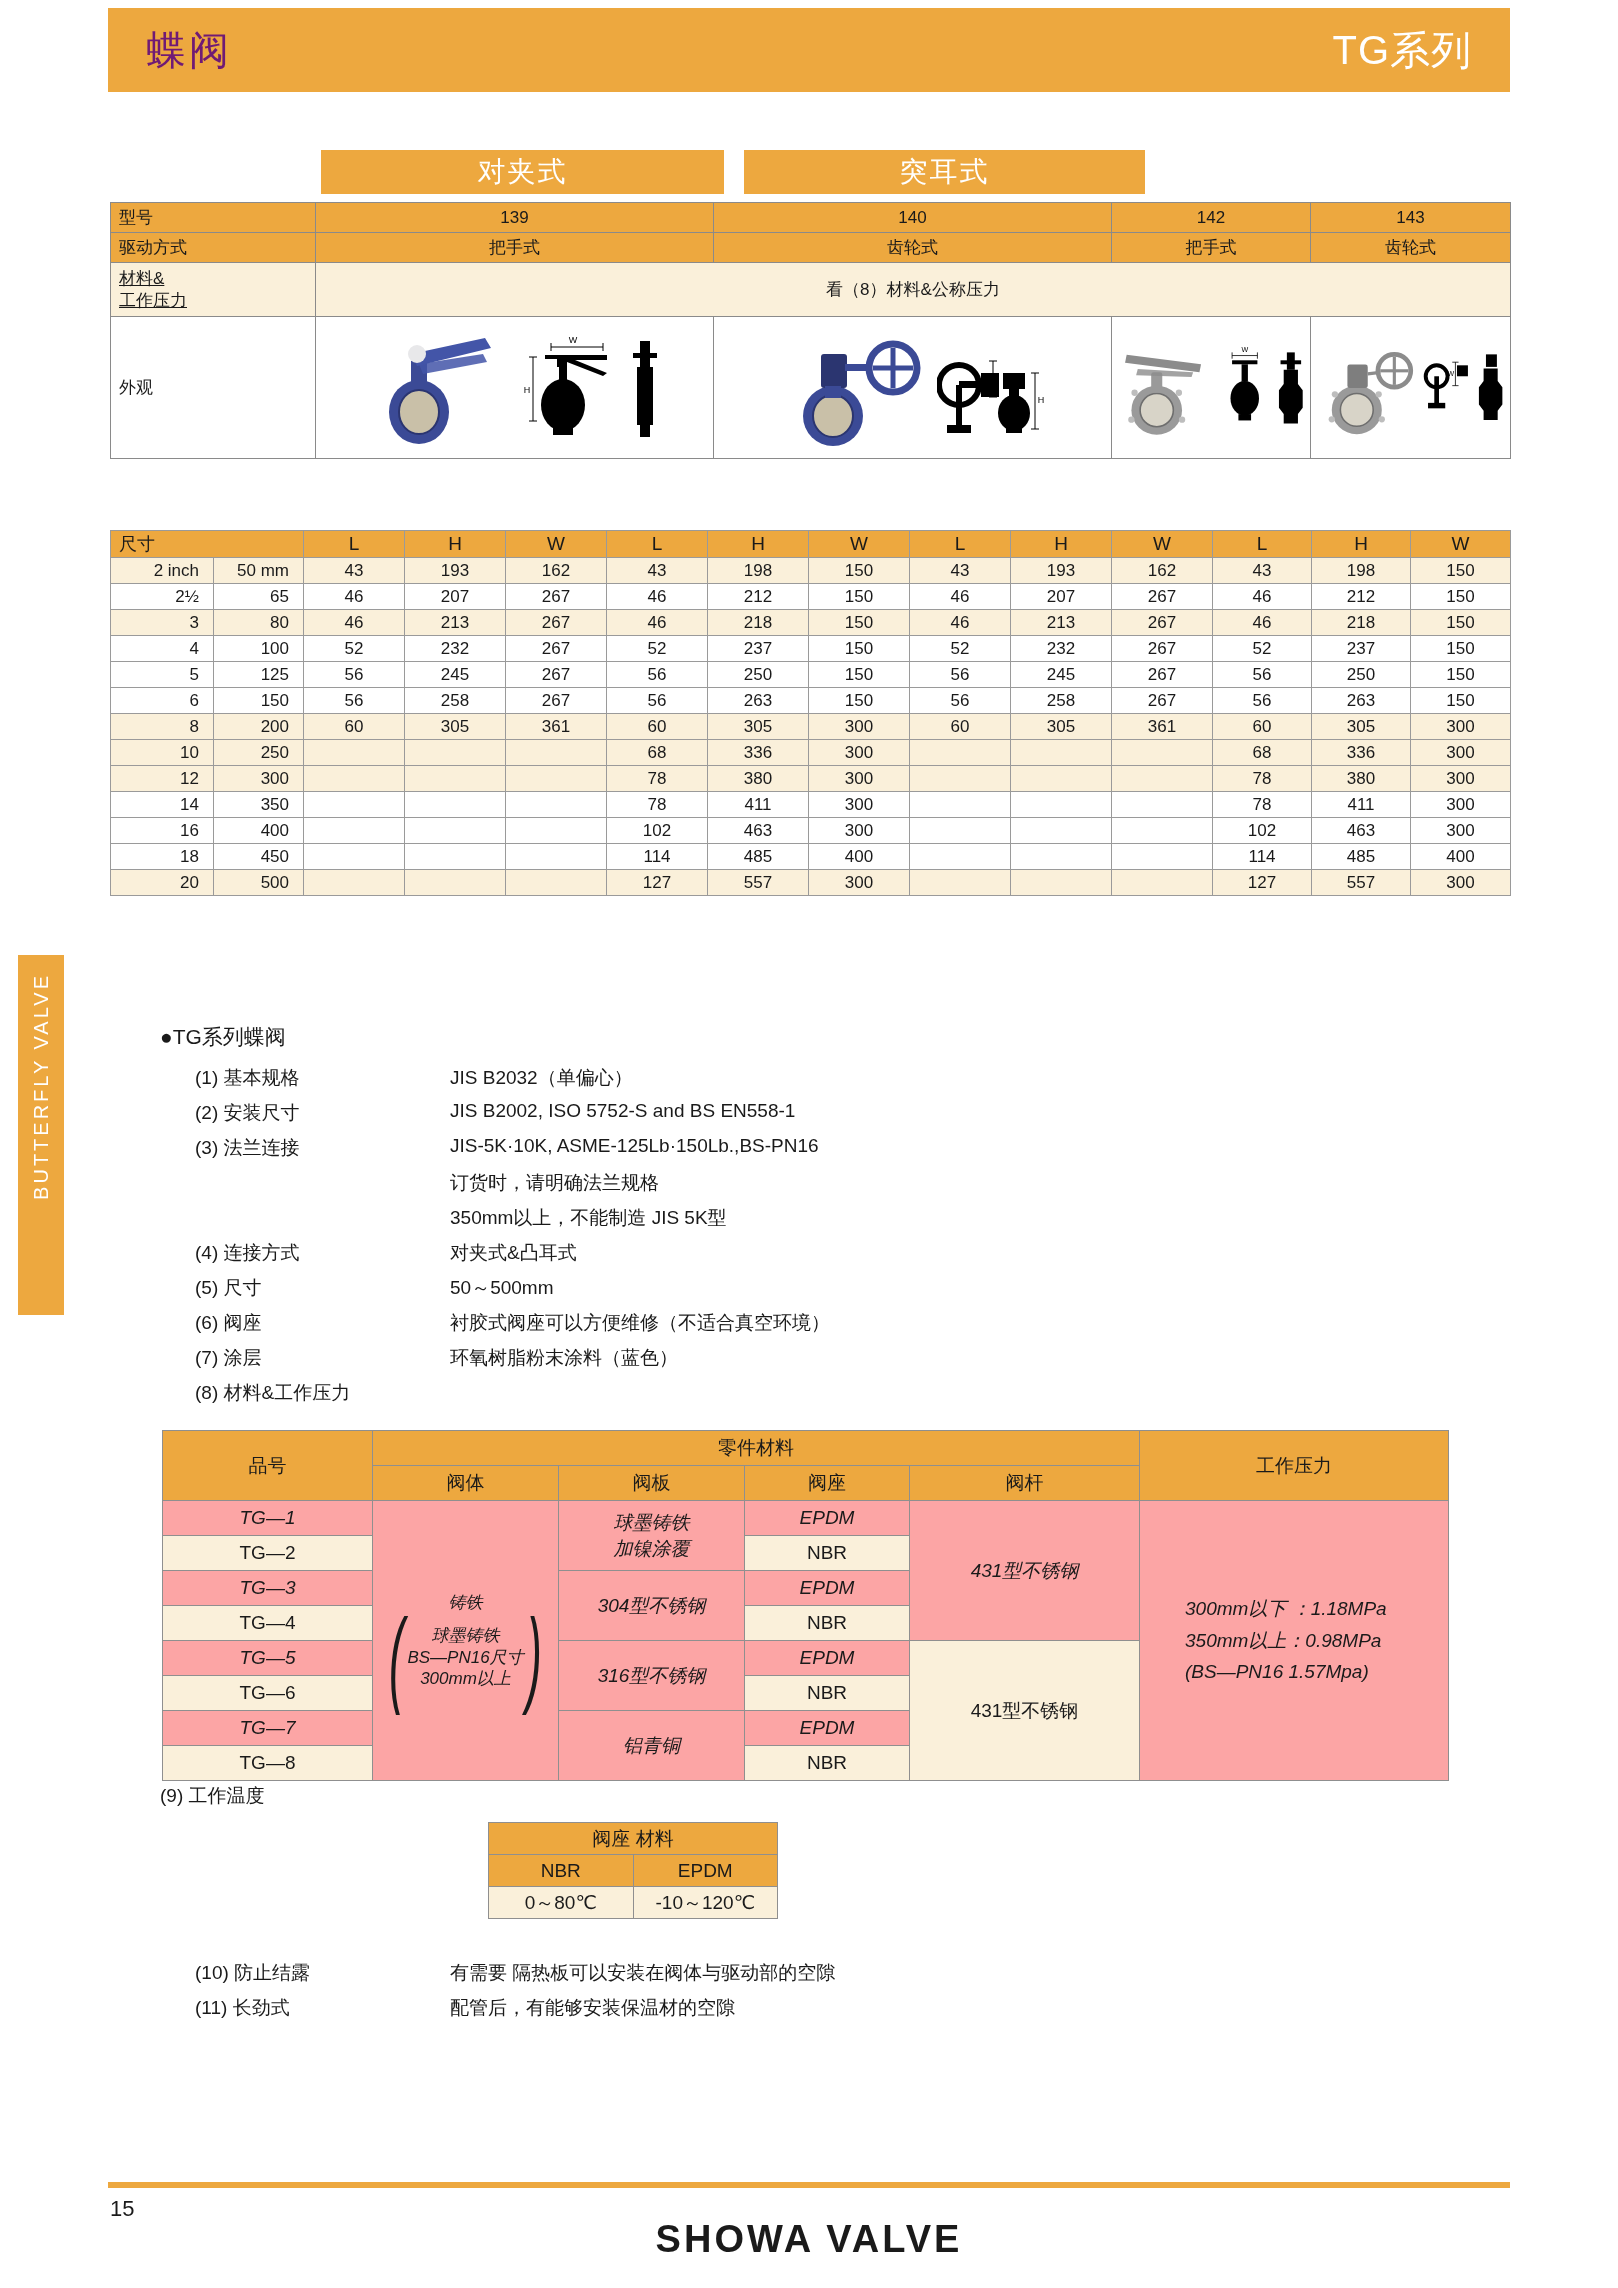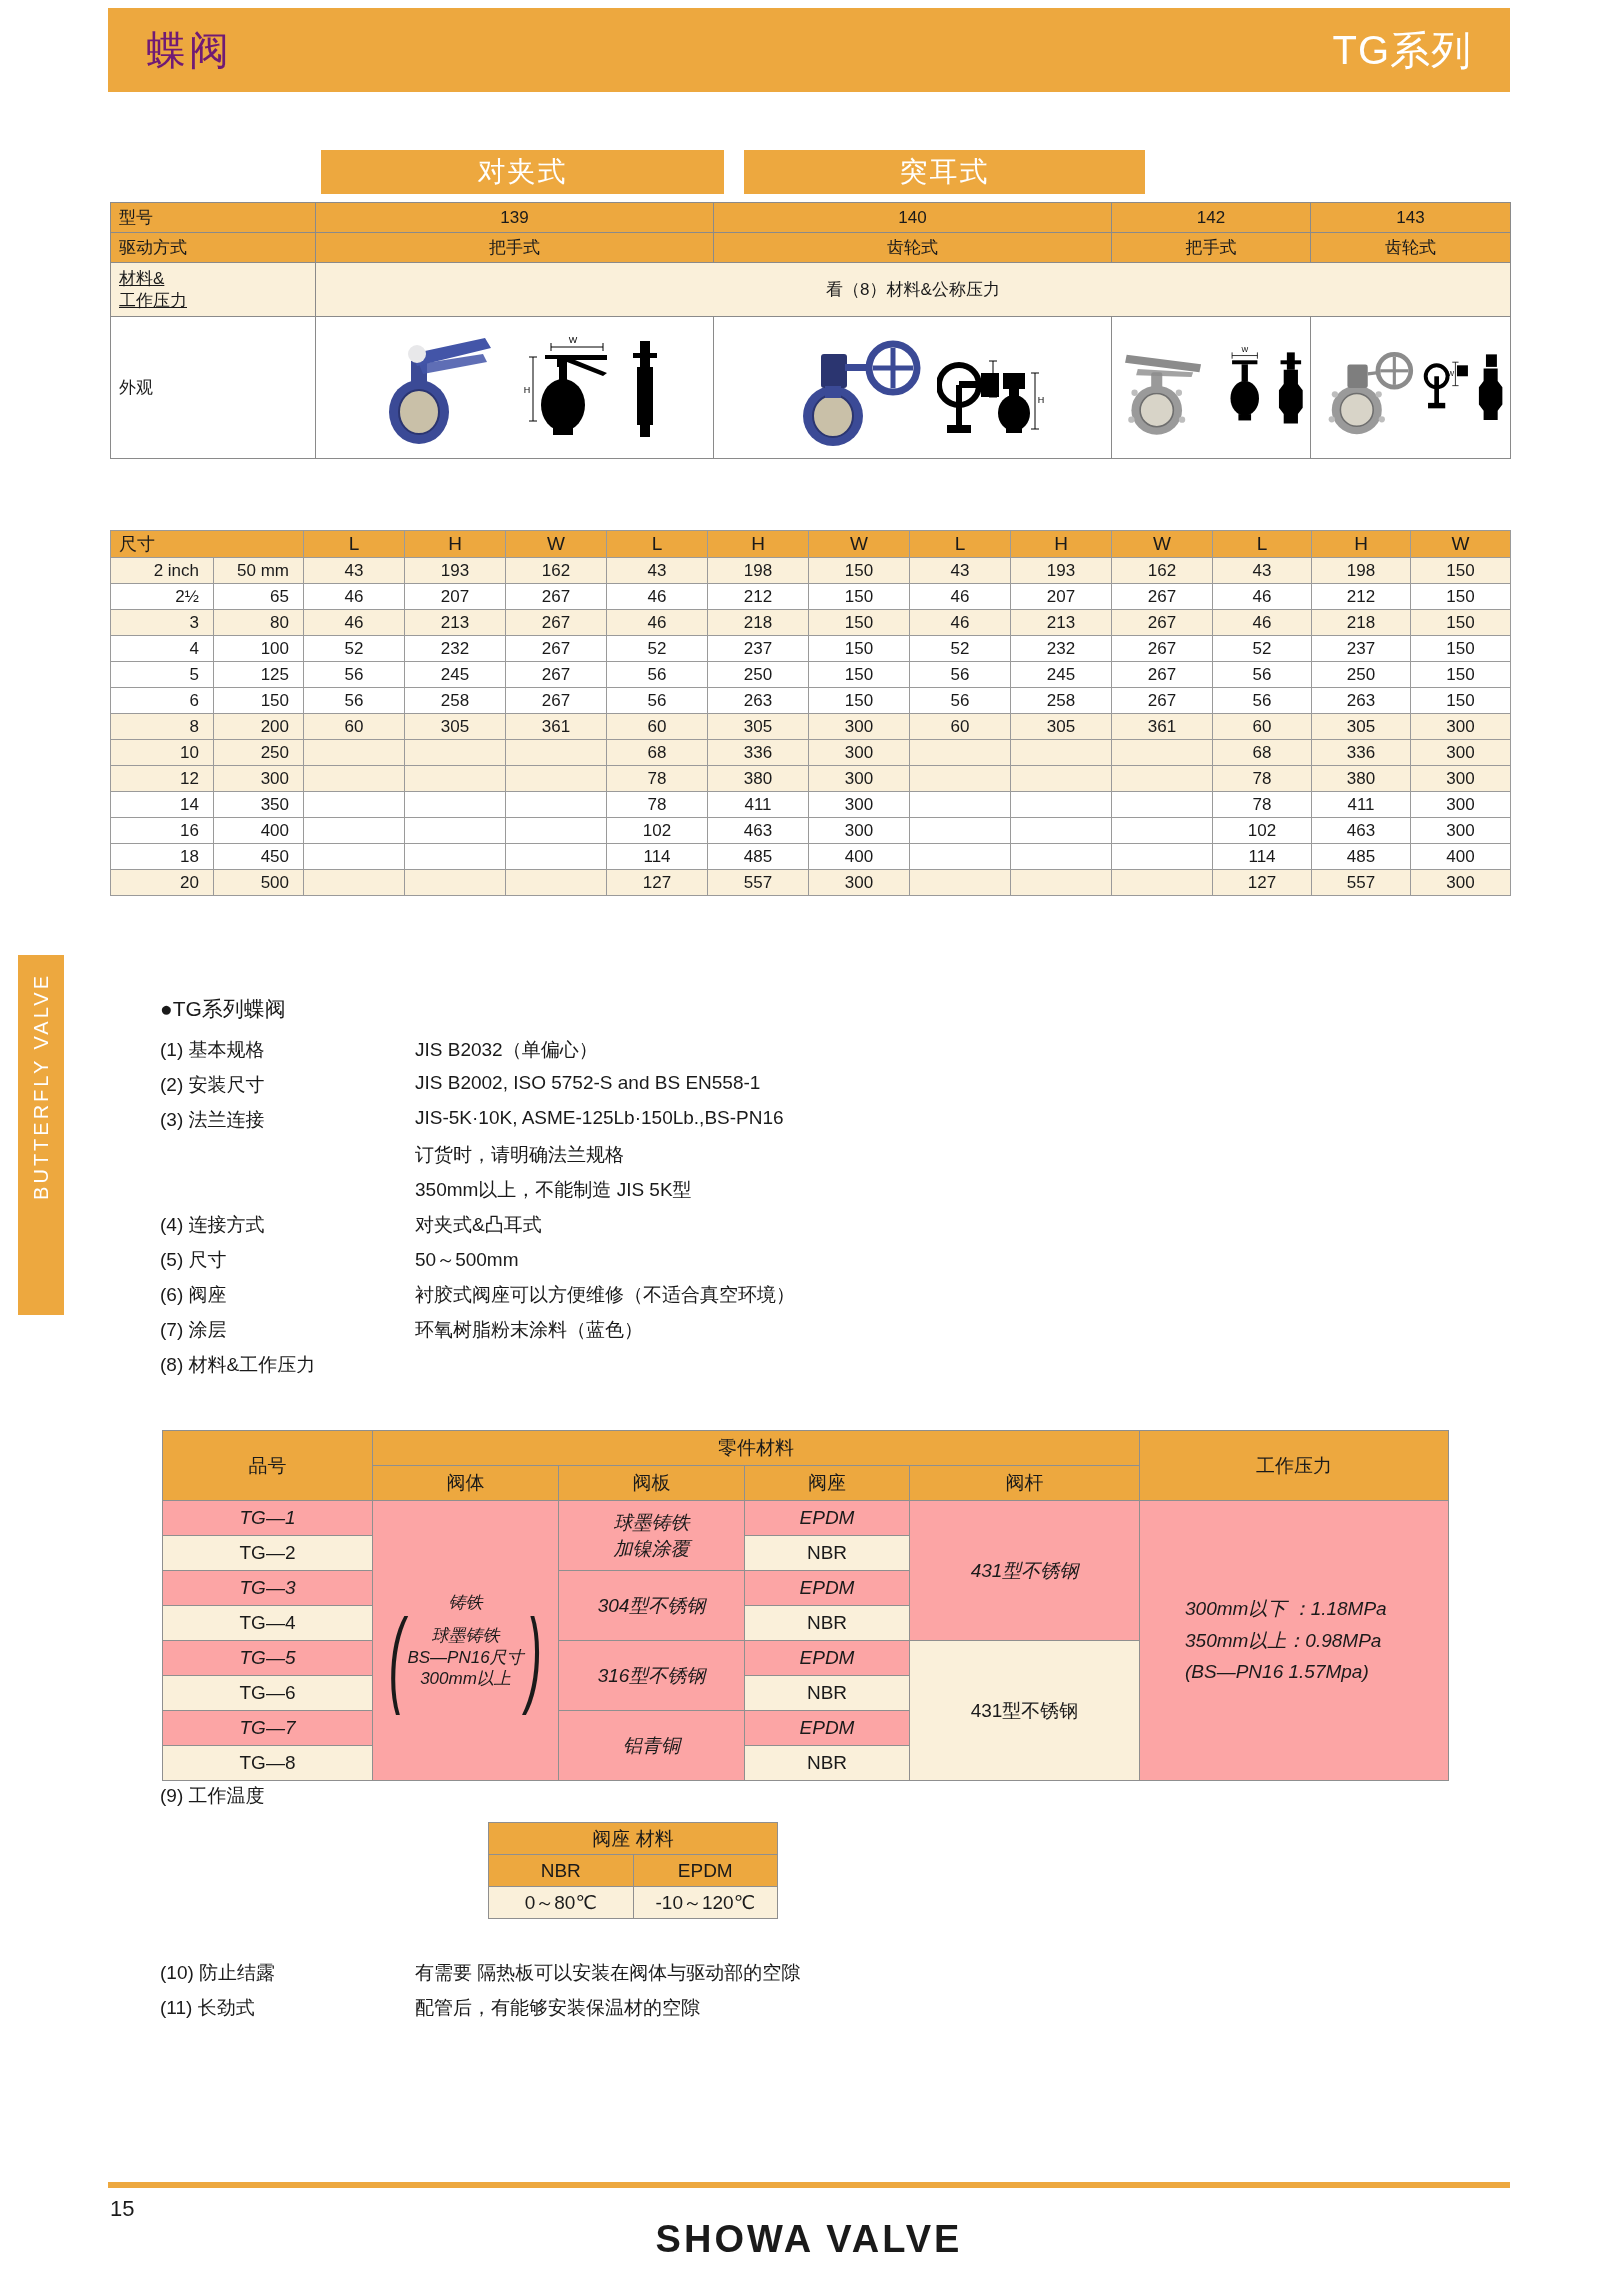--- a/index.html
+++ b/index.html
@@ -84,22 +84,22 @@
     display:block;
     writing-mode:vertical-rl;
     transform: rotate(180deg);
     font-size:20px; letter-spacing:3px;
     margin: 18px 0 0 12px;
     white-space:nowrap;
   }
 
   
   .spec-list{ position:absolute; left:160px; top:995px; width:1200px; font-size:19px; }
-  .spec-heading{ font-size:21px; margin-bottom:14px; font-weight:400; }
-  .spec-row{ display:flex; margin-bottom:9px; }
+  .spec-heading{ font-size:21px; margin-bottom:14px; font-weight:400;margin-top:28px; }
+  .spec-row{ display:flex; margin-bottom:9px;margin-left:35px; }
   .spec-row .k{ width:255px; }
   .spec-row .v{ flex:1; }
   .spec-row.cont .k{ visibility:hidden; }
 
   
   .mat-table{
     position:absolute; left:162px; top:1430px; width:1286px;
     border-collapse:collapse; table-layout:fixed; font-size:19px;
   }
   .mat-table td{ border:1px solid #8f8f8f; text-align:center; vertical-align:middle; height:35px; }

